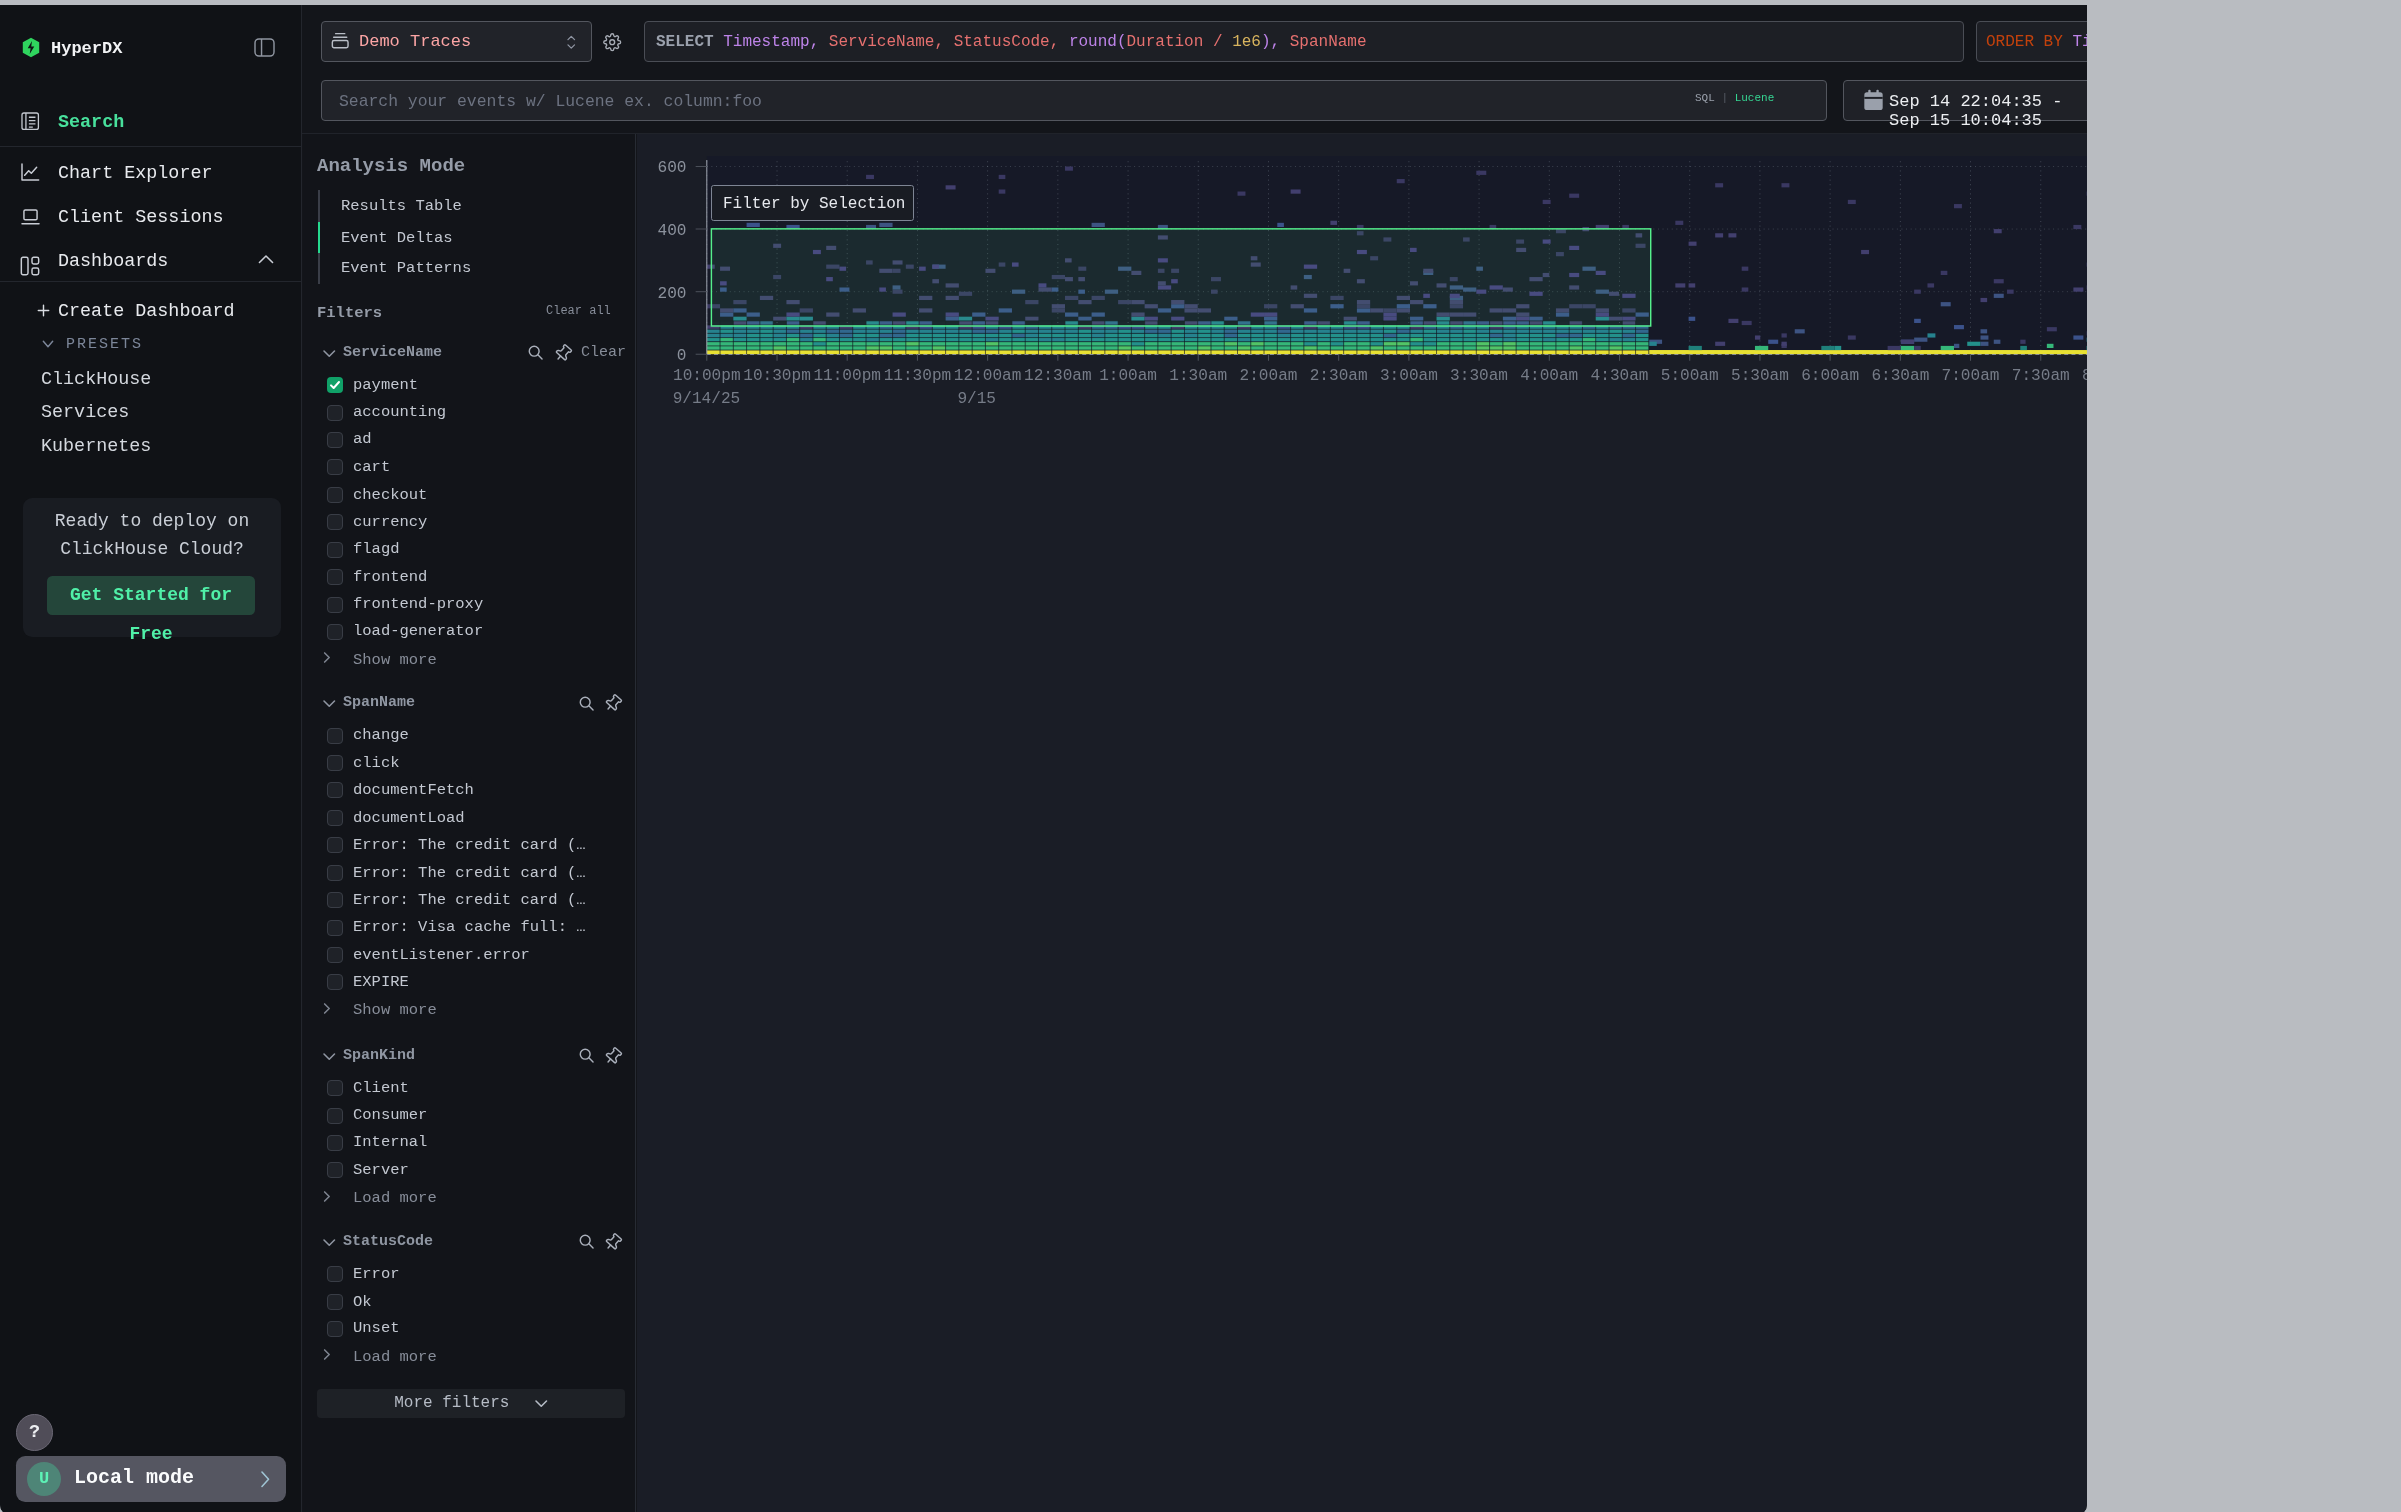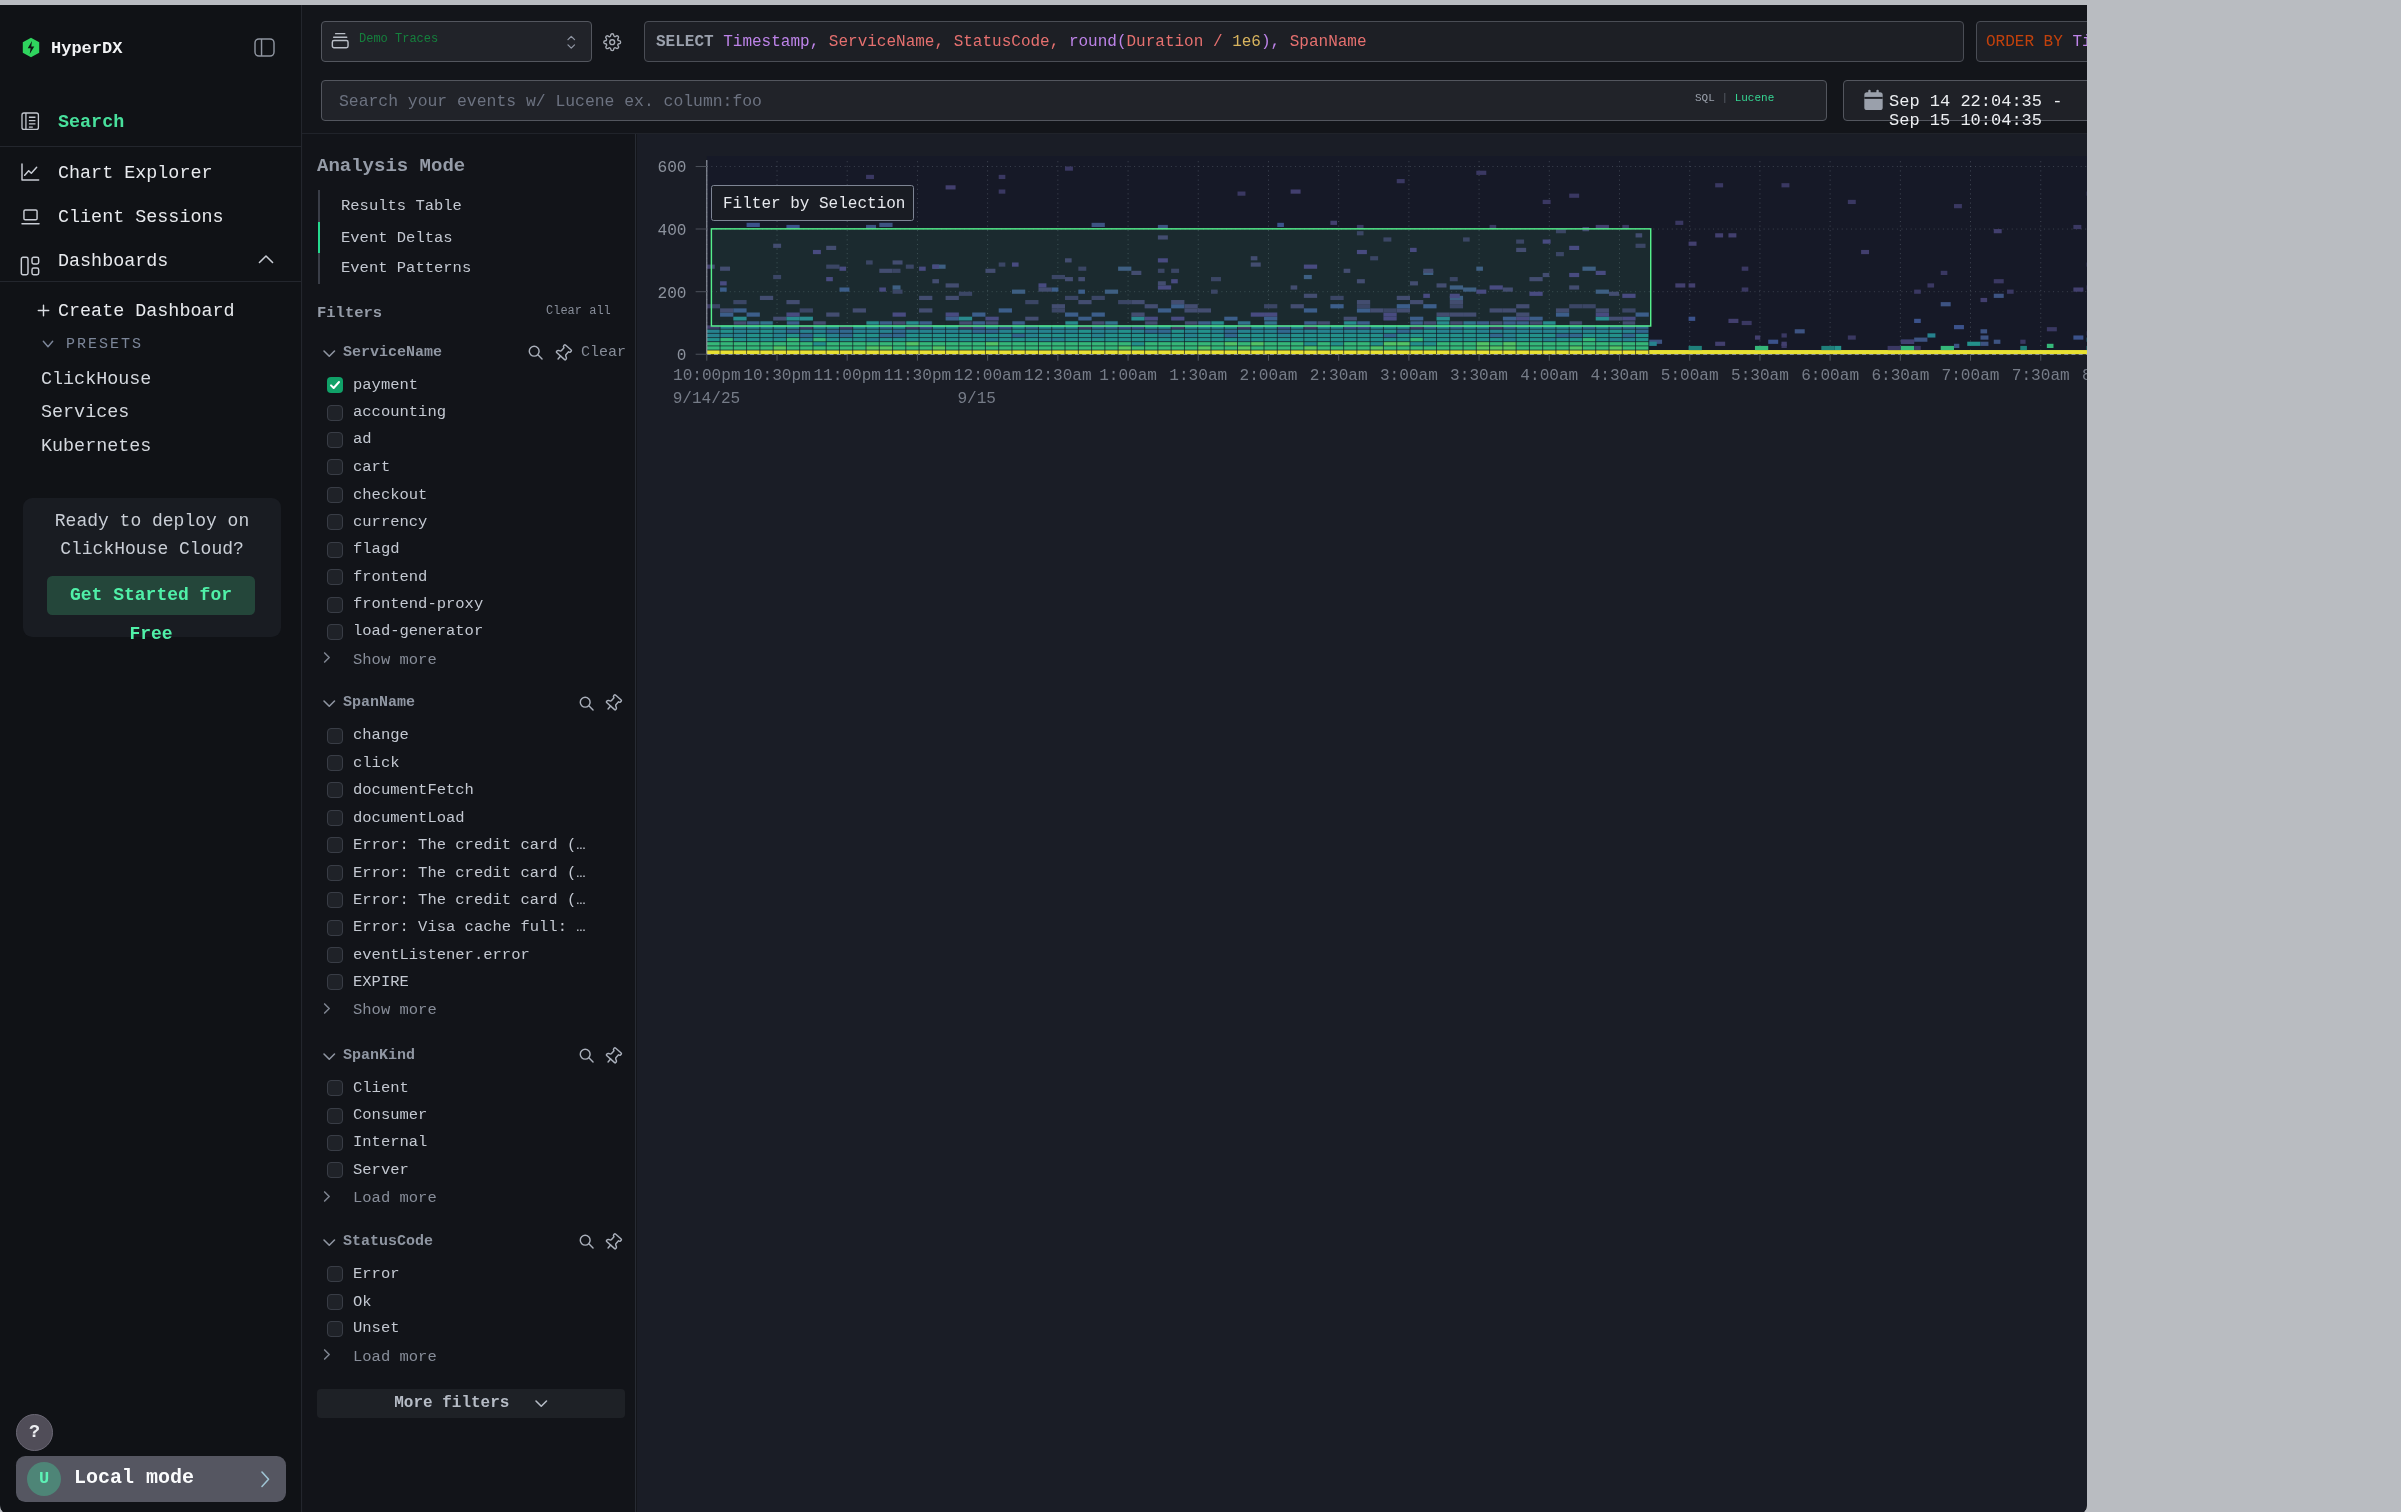--- a/index.html
+++ b/index.html
@@ -82,21 +82,21 @@
 <div class="ab sans" style="left:74px;top:1461px;font-size:20px;font-weight:bold;color:#fbfcfd">Local mode</div>
 <svg class="ab" style="left:260px;top:1465px" width="10.5" height="18.4" viewBox="0 0 16 28" fill="none" stroke="#9fc4d4" stroke-width="2.4" stroke-linecap="round" stroke-linejoin="round">
       <path d="M3 3 L13 14 L3 25"></path>
     </svg>
 <div class="ab" style="left:321px;top:16.4px;width:271px;height:41px;background:#212329;border:1.3px solid #53565e;border-radius:4px"></div>
 <svg class="ab" style="left:331px;top:27px" width="18.4" height="17" viewBox="0 0 28 26" fill="none" stroke="#b9bec7" stroke-width="2.2" stroke-linecap="round">
 <path d="M7 2.5 H21"></path>
       <path d="M4 8 H24"></path>
       <rect x="2" y="13" width="24" height="11" rx="2.5"></rect>
     </svg>
-<div class="ab mono" style="left:359px;top:27px;font-size:12px;color:#15803d">Demo Traces</div>
+<div class="ab mono" style="left:359px;top:27px;font-size:17px;color:#fca5a5">Demo Traces</div>
 <svg class="ab" style="left:566px;top:30px" width="10.5" height="14.5" viewBox="0 0 16 22" fill="none" stroke="#8d93a0" stroke-width="2" stroke-linecap="round" stroke-linejoin="round">
 <path d="M3 7 L8 2 L13 7"></path>
       <path d="M3 15 L8 20 L13 15"></path>
     </svg>
 <svg class="ab" style="left:603px;top:28px" width="18.4" height="18.4" viewBox="0 0 24 24" fill="none" stroke="#a7acb5" stroke-width="1.8" stroke-linecap="round" stroke-linejoin="round">
 <circle cx="12" cy="12" r="3.2"></circle>
 <path d="M19.4 15a1.65 1.65 0 0 0 .33 1.82l.06.06a2 2 0 1 1-2.83 2.83l-.06-.06a1.65 1.65 0 0 0-1.82-.33 1.65 1.65 0 0 0-1 1.51V21a2 2 0 1 1-4 0v-.09A1.65 1.65 0 0 0 9 19.4a1.65 1.65 0 0 0-1.82.33l-.06.06a2 2 0 1 1-2.83-2.83l.06-.06a1.65 1.65 0 0 0 .33-1.82 1.65 1.65 0 0 0-1.51-1H3a2 2 0 1 1 0-4h.09A1.65 1.65 0 0 0 4.6 9a1.65 1.65 0 0 0-.33-1.82l-.06-.06a2 2 0 1 1 2.83-2.83l.06.06a1.65 1.65 0 0 0 1.82.33H9a1.65 1.65 0 0 0 1-1.51V3a2 2 0 1 1 4 0v.09a1.65 1.65 0 0 0 1 1.51 1.65 1.65 0 0 0 1.82-.33l.06-.06a2 2 0 1 1 2.83 2.83l-.06.06a1.65 1.65 0 0 0-.33 1.82V9a1.65 1.65 0 0 0 1.51 1H21a2 2 0 1 1 0 4h-.09a1.65 1.65 0 0 0-1.51 1z"></path>
     </svg>
 <div class="ab" style="left:644px;top:16.4px;width:1320px;height:41px;background:#1d1f25;border:1.3px solid #4a4d55;border-radius:4px"></div>
 <div class="ab mono" style="left:656px;top:28px;font-size:16px;white-space:pre"><span style="color:#9ba1ad;font-weight:bold">SELECT</span><span style="color:#bd83e8;"> Timestamp,</span><span style="color:#e5706f;"> ServiceName,</span><span style="color:#e5706f;"> StatusCode,</span><span style="color:#bd83e8;"> round</span><span style="color:#bd83e8;">(</span><span style="color:#e5706f;">Duration</span><span style="color:#e5706f;"> / </span><span style="color:#d8b45e;">1e6</span><span style="color:#bd83e8;">),</span><span style="color:#e5706f;"> SpanName</span></div>
@@ -241,21 +241,21 @@
 <div class="it" style="left:353px;top:1260px">Error</div>
 <div class="cb" style="left:327px;top:1289px"></div>
 <div class="it" style="left:353px;top:1288px">Ok</div>
 <div class="cb" style="left:327px;top:1316px"></div>
 <div class="it" style="left:353px;top:1314px">Unset</div>
 <svg class="ab" style="left:322px;top:1343px" width="9.2" height="13" viewBox="0 0 14 20" fill="none" stroke="#7e8490" stroke-width="2.4" stroke-linecap="round" stroke-linejoin="round">
       <path d="M4 3 L11 10 L4 17"></path>
     </svg>
 <div class="ab sm" style="left:353px;top:1343px">Load more</div>
 <div class="ab" style="left:317px;top:1384px;width:308px;height:29px;background:#1e2126;border-radius:4px"></div>
-<div class="ab mono" style="left:317px;top:1384px;width:308px;height:29px;line-height:29px;text-align:center;font-size:16px;font-weight:bold;color:#b6bcc6">More filters&nbsp;&nbsp;&nbsp;&nbsp;</div>
+<div class="ab mono" style="left:317px;top:1384px;width:308px;height:29px;line-height:29px;text-align:center;font-size:16px;font-weight:normal;color:#b6bcc6">More filters&nbsp;&nbsp;&nbsp;&nbsp;</div>
 <svg class="ab" style="left:534px;top:1394px" width="14.5" height="9.2" viewBox="0 0 22 14" fill="none" stroke="#b6bcc6" stroke-width="2.4" stroke-linecap="round" stroke-linejoin="round">
       <path d="M3 3 L11 11 L19 3"></path>
     </svg>
 <svg class="ab" style="left:651px;top:151px;overflow:hidden" width="1750" height="256" viewBox="0 0 2662 390">
       <rect x="83" y="0" width="2567" height="302" fill="#161927"></rect>
       <line x1="83" y1="16.0" x2="2650" y2="16.0" stroke="#9aa5b2" stroke-opacity="0.35" stroke-width="1.3" stroke-dasharray="1.5 5.5"></line>
       <line x1="83" y1="111.3" x2="2650" y2="111.3" stroke="#9aa5b2" stroke-opacity="0.35" stroke-width="1.3" stroke-dasharray="1.5 5.5"></line>
       <line x1="83" y1="206.7" x2="2650" y2="206.7" stroke="#9aa5b2" stroke-opacity="0.35" stroke-width="1.3" stroke-dasharray="1.5 5.5"></line>
       <line x1="83.0" y1="8" x2="83.0" y2="302" stroke="#9aa5b2" stroke-opacity="0.4" stroke-width="1.3" stroke-dasharray="1.5 5.5"></line>
       <line x1="190.0" y1="8" x2="190.0" y2="302" stroke="#9aa5b2" stroke-opacity="0.4" stroke-width="1.3" stroke-dasharray="1.5 5.5"></line>

